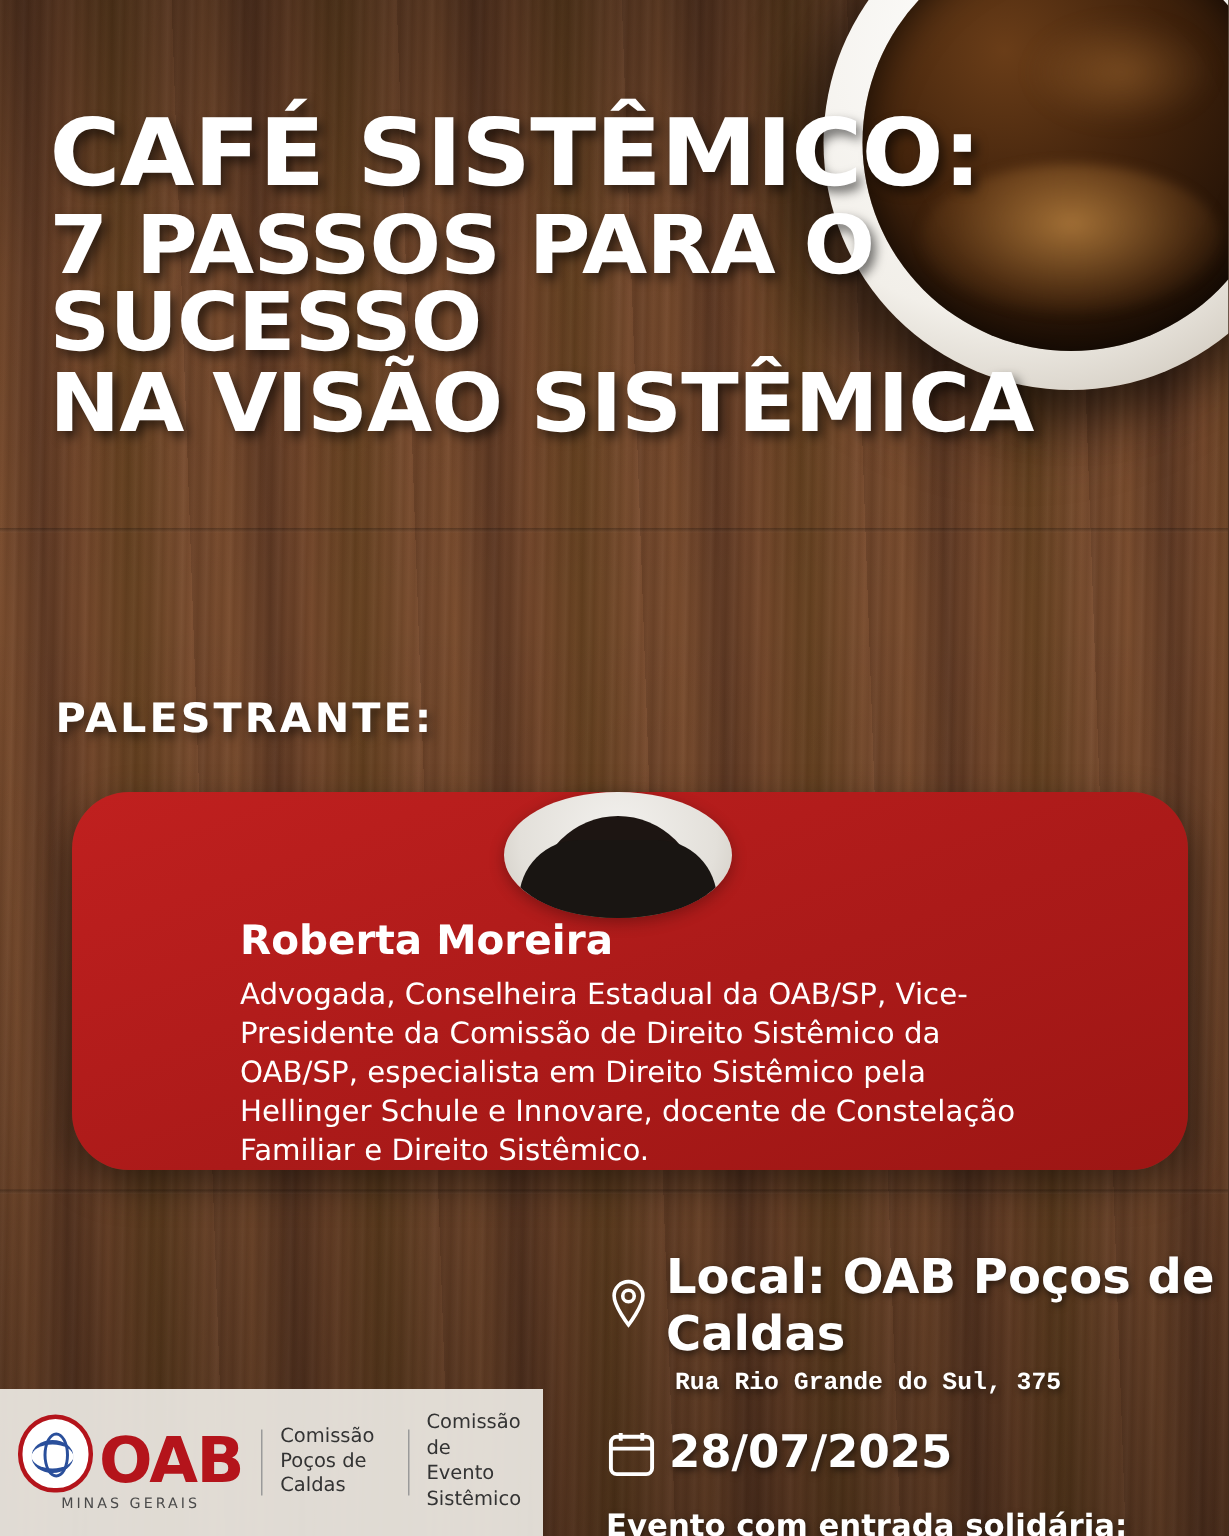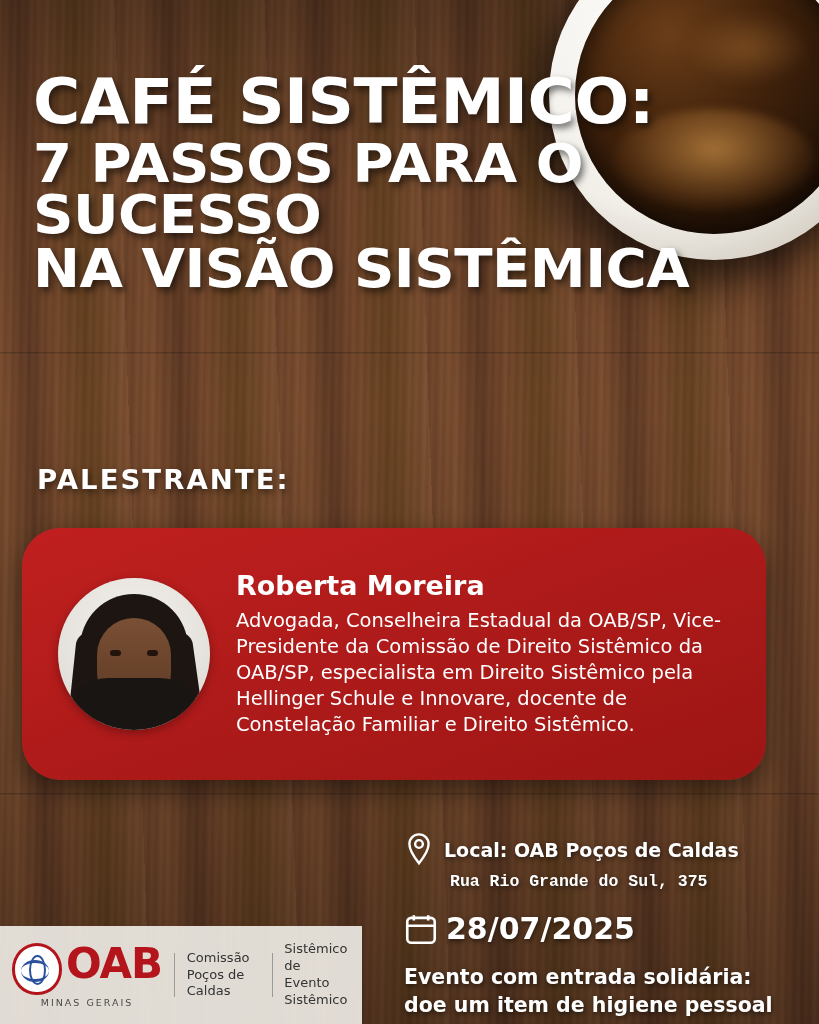--- a/index.html
+++ b/index.html
@@ -131,31 +131,32 @@
     font-size: 27px;
     letter-spacing: 2px;
     transform: scaleX(1.02);
     transform-origin: left center;
     text-shadow: 2px 3px 6px rgba(0,0,0,0.5);
   }
 
   
   .speaker-card {
     position: absolute;
-    left: 22px;
+    left: 48px;
     top: 528px;
     width: 744px;
     height: 252px;
     background: linear-gradient(160deg, #c0201f 0%, #ab1a19 55%, #9d1614 100%);
     border-radius: 38px;
     box-shadow: 0 10px 26px rgba(0,0,0,0.45);
     display: flex;
     align-items: center;
     padding: 0 26px;
     box-sizing: border-box;
+    flex-direction: column;
   }
   .avatar {
     width: 152px;
     height: 152px;
     min-width: 152px;
     border-radius: 50%;
     margin-left: 10px;
     margin-right: 26px;
     overflow: hidden;
     position: relative;
@@ -248,21 +249,21 @@
   }
   .row {
     display: flex;
     align-items: center;
   }
   .local-row { gap: 10px; }
   .icon-pin svg, .icon-cal svg, .icon-clock svg { display: block; }
   .local-text {
     font-family: "DejaVu Sans", sans-serif;
     font-weight: 700;
-    font-size: 19px;
+    font-size: 32px;
   }
   .address {
     font-family: Liberation Mono, monospace;
     font-weight: 700;
     font-size: 16.5px;
     margin: 4px 0 0 46px;
   }
   .datetime-row {
     display: flex;
     align-items: center;
@@ -416,32 +417,32 @@
       </span>
       <span class="date-text">28/07/2025</span>
     </div>
 
     <div class="note">Evento com entrada solidária: doe um item de higiene pessoal</div>
   </div>
 
   <div class="logo-bar">
     <div class="oab-mark">
       <div style="display:flex;flex-direction:column;align-items:center;">
-        <div style="display:flex;align-items:flex-start;">
+        <div style="display:flex;align-items:flex-end;">
           <span class="oab-shield"></span>
           <span class="oab-letters">OAB</span>
         </div>
         <div class="oab-sub">MINAS GERAIS</div>
       </div>
     </div>
     <div class="logo-divider"></div>
     <div class="logo-text-col">
       <div>Comissão</div>
       <div>Poços de Caldas</div>
     </div>
     <div class="logo-divider"></div>
     <div class="logo-text-col">
-      <div>Sistêmico de</div>
+      <div>Comissão de</div>
       <div>Evento Sistêmico</div>
     </div>
   </div>
 
 </div>
 
 </body></html>

